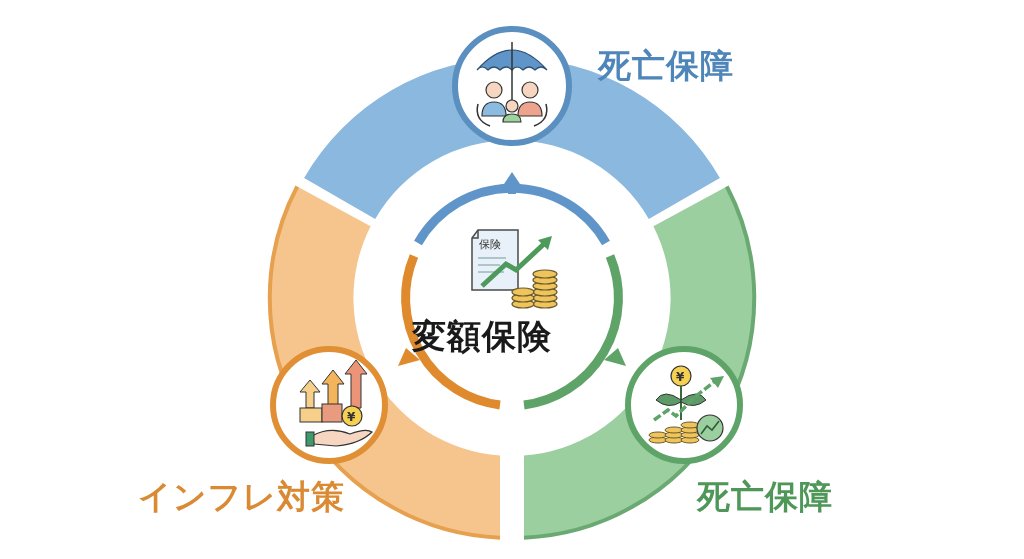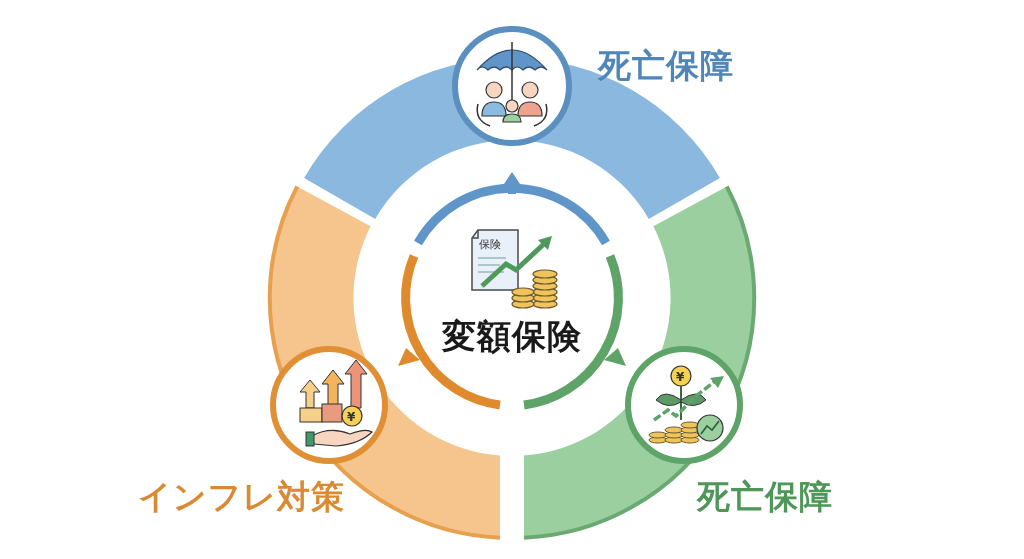--- a/index.html
+++ b/index.html
@@ -2,21 +2,21 @@
 <html><head>
 <meta charset="utf-8">
 <style>
   html, body { margin:0; padding:0; background:#ffffff; }
   body { width:1024px; height:559px; overflow:hidden; position:relative; font-family:"DejaVu Sans", sans-serif; }
   #stage { position:absolute; left:0; top:8px; width:946px; height:559px; }
   .label { position:absolute; font-weight:bold; font-size:33px; letter-spacing:1px; white-space:nowrap; }
   #label-top { left:598px; top:44px; }
   #label-left { left:138px; top:475px; }
   #label-right { left:697px; top:475px; }
-  #center-title { position:absolute; left:412px; top:314px; width:200px; text-align:center; font-weight:bold; font-size:34px; color:#1a1a1a; letter-spacing:1px; }
+  #center-title { position:absolute; left:412px; top:314px; width:200px; text-align:left; font-weight:bold; font-size:34px; color:#1a1a1a; letter-spacing:1px; }
 </style>
 </head>
 <body>
 
 <div id="stage">
 <svg width="1024" height="559" viewBox="0 0 1024 559" xmlns="http://www.w3.org/2000/svg">
 
   <g>
     <path d="M 304.1 170.0 A 240 240 0 0 1 719.9 170.0 L 648.8 211.0 A 158 158 0 0 0 375.2 211.0 Z" fill="#8bb8de"></path>
     <path d="M 500 529.7 A 240 240 0 0 1 297.2 178.5 L 370.6 218.3 A 158 158 0 0 0 500 447.5 Z" fill="#f6c58d" stroke="#e6a45a" stroke-width="0"></path>

